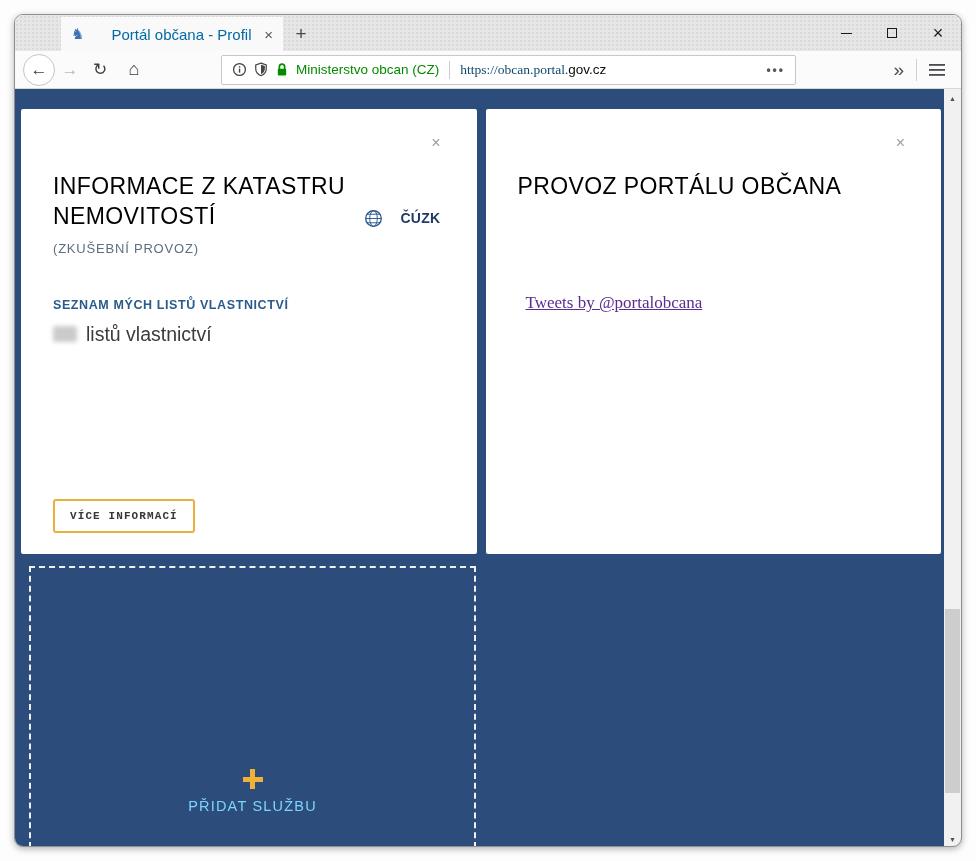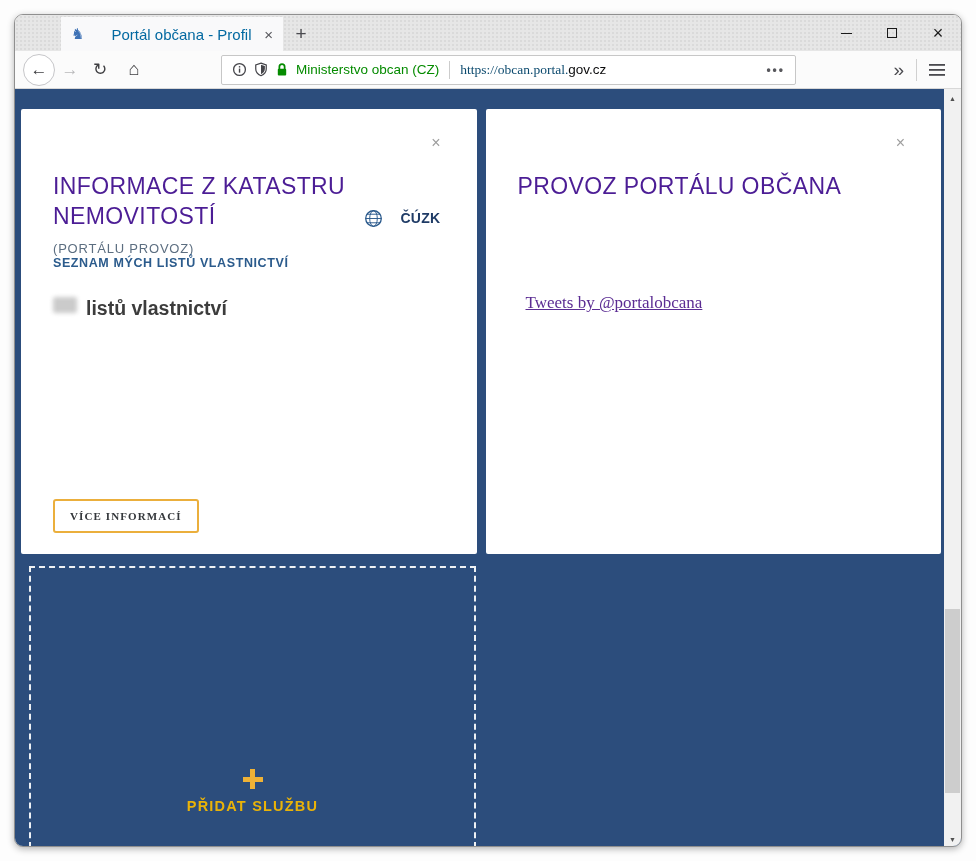--- a/index.html
+++ b/index.html
@@ -52,42 +52,42 @@
   .cards-row { display:flex; gap:9px; }
   .card { flex:1; height:445px; background:#fff; border-radius:2px; position:relative;
           padding:26px 32px; }
   .card-head { display:flex; justify-content:space-between; align-items:flex-start; margin-bottom:18px; }
   .handle { width:4px; height:4px; margin:2px; background:#bdbdbd;
             box-shadow:6px 0 #bdbdbd,12px 0 #bdbdbd,0 6px #bdbdbd,6px 6px #bdbdbd,12px 6px #bdbdbd,
                        0 12px #bdbdbd,6px 12px #bdbdbd,12px 12px #bdbdbd; }
   .handle-box { width:18px; height:18px; }
   .card-close { color:#9e9e9e; font-size:16px; line-height:1; margin-right:4px; }
   .title-row { display:flex; align-items:flex-end; justify-content:space-between; }
-  .card-title { font-size:23px; font-weight:400; color:#4c1d95; letter-spacing:.4px; line-height:1.32; }
+  .card-title { font-size:23px; font-weight:400; color:#000000; letter-spacing:.4px; line-height:1.32; }
   .kat-title { max-width:330px; }
   .cuzk-logo { display:flex; align-items:center; gap:17px; margin:0 4px 4px 0;
                color:#1F3B66; font-weight:700; font-size:14px; letter-spacing:.3px; }
   .subtitle { margin-top:9px; font-size:13px; color:#5C6E80; letter-spacing:.8px; }
-  .section-heading { font-size:12.5px; font-weight:700; color:#2B5B8C; letter-spacing:.6px; }
-  .count-line { margin-top:27px; font-size:19.5px; color:#3c3c3c; display:flex; align-items:flex-start; gap:9px;font-weight:bold; }
+  .section-heading { margin-top:42px; font-size:12.5px; font-weight:700; color:#2B5B8C; letter-spacing:.6px; }
+  .count-line { margin-top:11px; font-size:19.5px; color:#3c3c3c; display:flex; align-items:center; gap:9px; }
   .redacted { width:24px; height:16px; background:#cbcbcb; border-radius:2px; filter:blur(2px); }
   .more-btn { position:absolute; left:32px; bottom:21px; background:#fff; border:2px solid #EBAF3C;
               border-radius:3px; padding:9px 15px; font-size:11px; font-weight:700; letter-spacing:1.1px;
-              color:#34373B; font-family:Liberation Serif, serif; cursor:pointer; }
+              color:#34373B; font-family:Liberation Mono, monospace; cursor:pointer; }
   .tweets-link { display:inline-block; margin:92px 0 0 8px; font-family:"Liberation Serif","DejaVu Serif",serif;
                  font-size:17px; color:#5B2C93; text-decoration:underline; }
 
   .add-service { position:absolute; left:14px; top:477px; width:447px; height:282px;
                  border:2px dashed rgba(255,255,255,.92); border-bottom:none;
                  display:flex; flex-direction:column; align-items:center; justify-content:flex-end;
                  padding-bottom:34px; cursor:pointer; }
   .plus { position:relative; width:20px; height:20px; margin-bottom:9px; }
   .plus::before { content:""; position:absolute; left:0; top:7.5px; width:20px; height:5px; background:#EFB236; }
   .plus::after  { content:""; position:absolute; left:7.5px; top:0; width:5px; height:20px; background:#EFB236; }
-  .add-label { color:#eab308; font-weight:700; font-size:14.5px; letter-spacing:1.2px; }
+  .add-label { color:#7dd3fc; font-weight:400; font-size:14.5px; letter-spacing:1.2px; }
 
   
   .scrollbar { position:absolute; right:0; top:0; bottom:0; width:17px; background:#f1f1f1; }
   .sb-btn { position:absolute; left:0; width:17px; height:16px; display:flex; align-items:center;
             justify-content:center; font-size:7px; color:#505050; }
   .sb-up { top:1px; } .sb-down { bottom:1px; }
   .sb-thumb { position:absolute; left:1px; right:1px; top:520px; height:184px; background:#cdcdcd; }
 
   svg { display:block; }
 </style>
@@ -179,21 +179,21 @@
                     <circle cx="10" cy="10" r="8.2" fill="none" stroke="#2B5A8C" stroke-width="1.4"></circle>
                     <ellipse cx="10" cy="10" rx="4" ry="8.2" fill="none" stroke="#2B5A8C" stroke-width="1"></ellipse>
                     <line x1="1.8" y1="10" x2="18.2" y2="10" stroke="#2B5A8C" stroke-width="1"></line>
                     <line x1="2.8" y1="5.5" x2="17.2" y2="5.5" stroke="#2B5A8C" stroke-width="1"></line>
                     <line x1="2.8" y1="14.5" x2="17.2" y2="14.5" stroke="#2B5A8C" stroke-width="1"></line>
                   </svg>
               </span>
               <span>ČÚZK</span>
             </div>
           </div>
-          <div class="subtitle">(PORTÁLU PROVOZ)</div>
+          <div class="subtitle">(ZKUŠEBNÍ PROVOZ)</div>
           <div class="section-heading">SEZNAM MÝCH LISTŮ VLASTNICTVÍ</div>
           <div class="count-line">
             <span class="redacted"></span>
             <span>listů vlastnictví</span>
           </div>
           <button class="more-btn">VÍCE INFORMACÍ</button>
         </section>
 
         <section class="card">
           <div class="card-head">

